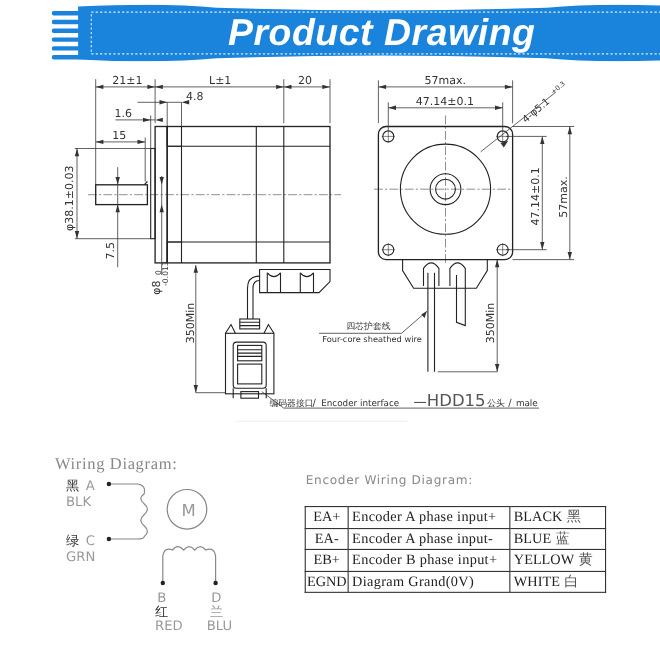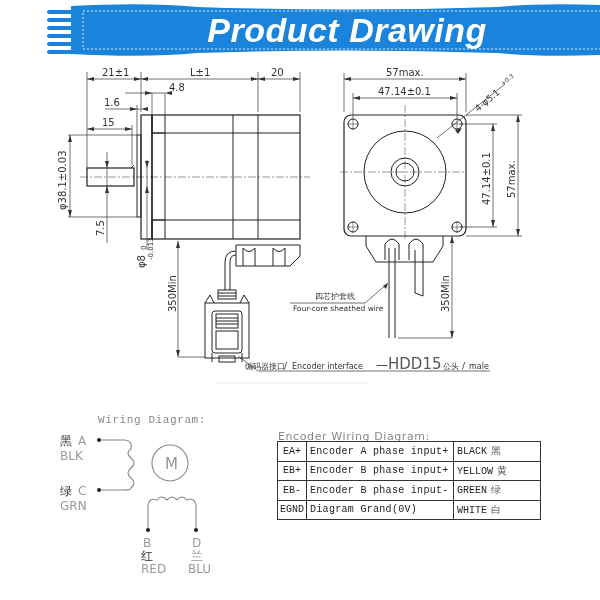--- a/index.html
+++ b/index.html
@@ -4,26 +4,26 @@
 <style>
   html, body { margin: 0; padding: 0; background: #ffffff; }
   body { width: 600px; height: 600px; position: relative; overflow: hidden;
          font-family: "DejaVu Sans", sans-serif; }
   .banner { position: absolute; left: 0; top: 4px; width: 600px; height: 52px; margin-left: 47px; }
   .banner-title { position: absolute; left: 0; top: 6px; width: 600px; text-align: center;
          color: #ffffff; font-family: "Liberation Sans", sans-serif; font-weight: bold;
          font-style: italic; font-size: 34px; letter-spacing: 0.5px; line-height: 40px; }
   svg text { font-family: "DejaVu Sans", sans-serif; }
   .drawing { position: absolute; left: 0; top: 56px; }
-  .wiring-title { position: absolute; left: 50px; top: 414px; font-size: 11px; color: #888;
-         letter-spacing: 0.6px; font-family: Liberation Mono, monospace; margin-left: 48px; }
+  .wiring-title { position: absolute; left: 50px; top: 414px; font-size: 15px; color: #888;
+         letter-spacing: 0.6px; font-family: Liberation Serif, serif; }
   .enc-title { position: absolute; left: 278px; top: 414px; font-size: 11px; color: #888;
          letter-spacing: 0.6px; font-family: "DejaVu Sans", sans-serif; margin-top: 16px; }
-  table.enc { position: absolute; left: 277px; top: 441px; border-collapse: collapse;
-         font-family: Liberation Mono, monospace; font-size: 10px; color: #222; }
+  table.enc { position: absolute; left: 277px; top: 460px; border-collapse: collapse;
+         font-family: Liberation Serif, serif; font-size: 13px; color: #222; }
   table.enc td { border: 1.4px solid #333; height: 18.5px; padding: 0 3px; white-space: nowrap; }
   table.enc td.code { width: 26px; text-align: center; padding: 0 1px; }
   table.enc td.desc { width: 140px; letter-spacing: 0.3px; margin-top: 20px; }
   table.enc td.color { width: 80px; }
   .cn { color: #555; margin-left: 4px; }
 </style>
 </head>
 <body>
 
 <div class="banner">
@@ -290,28 +290,28 @@
 
 <div class="enc-title">Encoder Wiring Diagram:</div>
 <table class="enc">
   <tbody>
     <tr>
       <td class="code">EA+</td>
       <td class="desc">Encoder A phase input+</td>
       <td class="color"><span>BLACK</span><span class="cn">黑</span></td>
     </tr>
     <tr>
+      <td class="code">EA-</td>
+      <td class="desc">Encoder A phase input-</td>
+      <td class="color"><span>BLUE</span><span class="cn">蓝</span></td>
+    </tr>
+    <tr>
       <td class="code">EB+</td>
       <td class="desc">Encoder B phase input+</td>
       <td class="color"><span>YELLOW</span><span class="cn">黄</span></td>
-    </tr>
-    <tr>
-      <td class="code">EB-</td>
-      <td class="desc">Encoder B phase input-</td>
-      <td class="color"><span>GREEN</span><span class="cn">绿</span></td>
     </tr>
     <tr>
       <td class="code">EGND</td>
       <td class="desc">Diagram Grand(0V)</td>
       <td class="color"><span>WHITE</span><span class="cn">白</span></td>
     </tr>
   </tbody>
 </table>
 
 </body></html>

